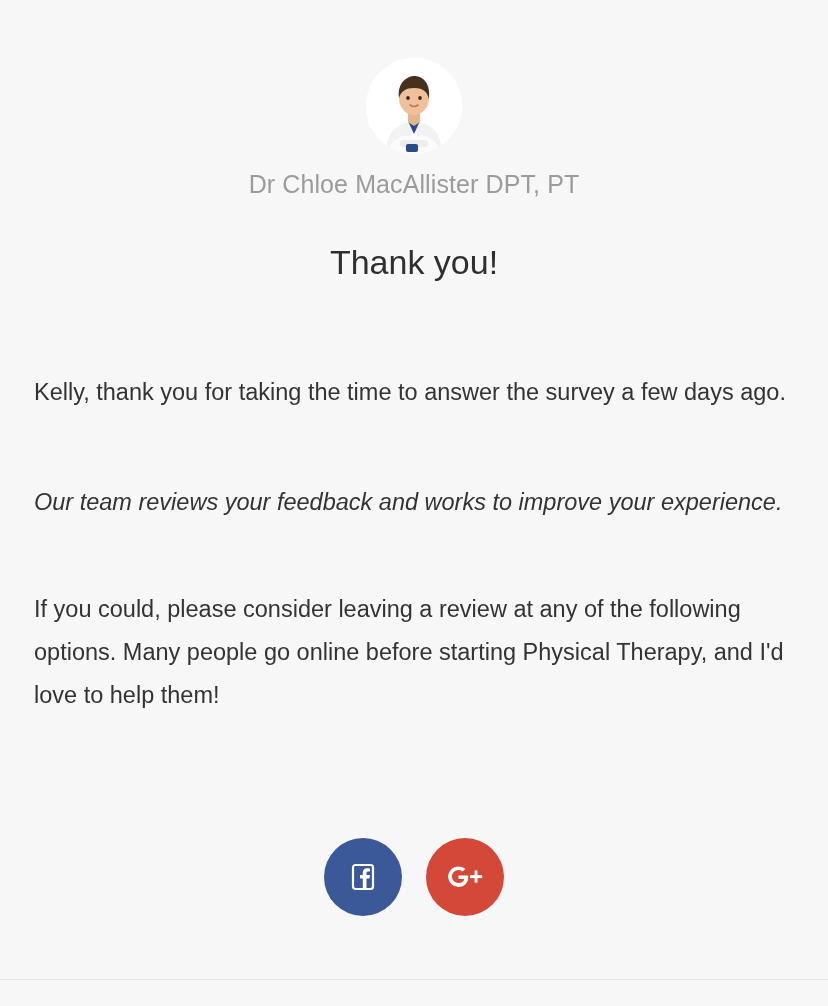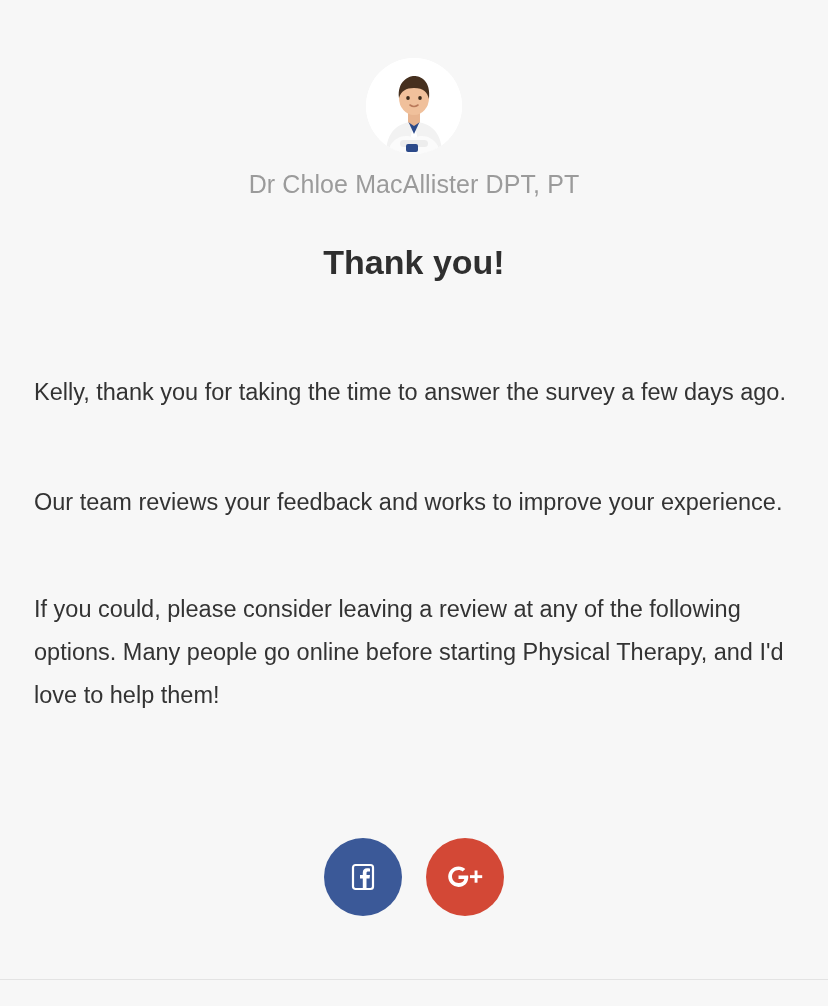--- a/index.html
+++ b/index.html
@@ -46,33 +46,33 @@
     margin-top: 16px;
     font-size: 25px;
     color: #9b9b9b;
     font-weight: 400;
     letter-spacing: 0.1px;
     text-align: center;
   }
   .headline {
     margin-top: 44px;
     font-size: 34px;
-    font-weight: bold;
+    font-weight: normal;
     color: #2f2f2f;
     text-align: left;
   }
   .body-block {
     width: 760px;
     text-align: left;
     font-size: 23.5px;
     line-height: 43px;
     color: #333333;
   }
   .para-1 { margin-top: 66px; }
-  .para-2 { margin-top: 44px; }
+  .para-2 { margin-top: 44px; font-style: italic; }
   .para-3 { margin-top: 40px; }
   .social-row {
     margin-top: 98px;
     display: flex;
     justify-content: center;
     align-items: center;
     gap: 24px;
   }
   .social-btn {
     width: 78px;

